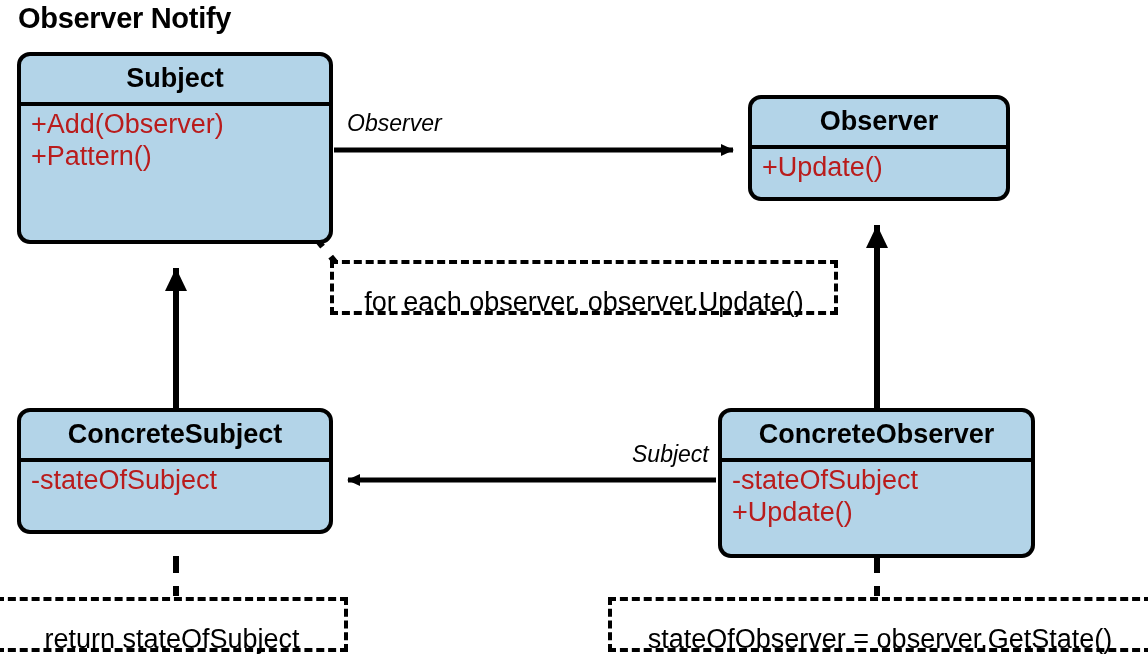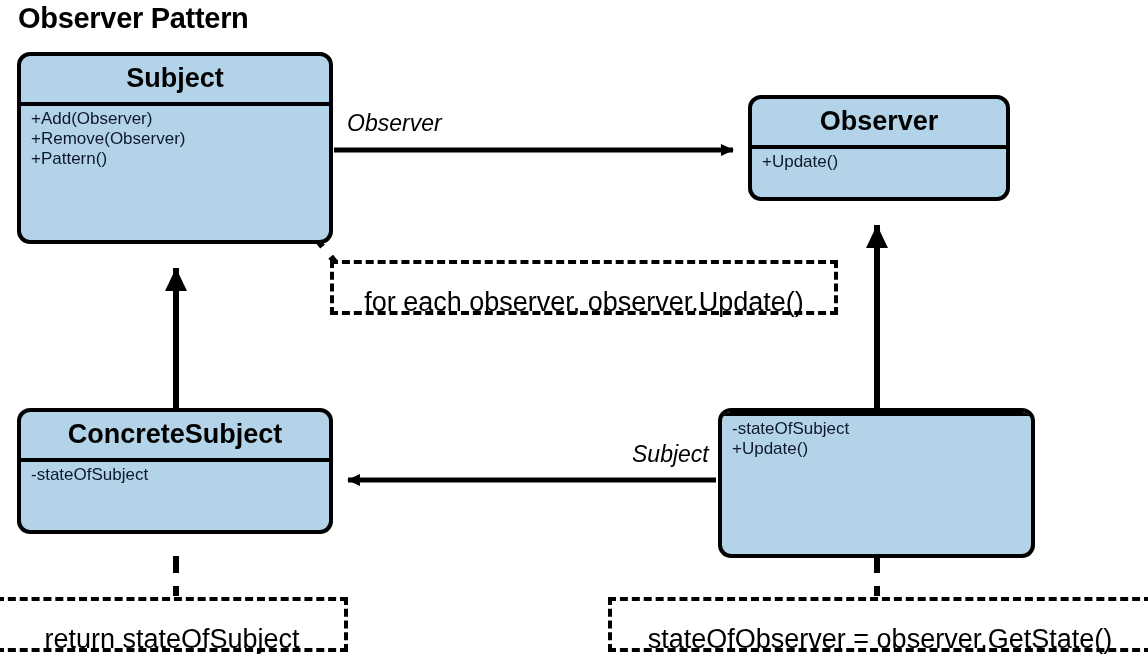--- a/index.html
+++ b/index.html
@@ -57,22 +57,22 @@
   }
   .uml-divider {
     height: 4px;
     background: #000000;
     width: 100%;
   }
   .uml-members {
     padding: 3px 0 6px 10px;
   }
   .uml-member {
-    font-size: 17px;
-    color: #0f172a;
+    font-size: 27px;
+    color: #b91c1c;
     line-height: 1.17;
     white-space: nowrap;
   }
 
   
   .uml-note {
     position: absolute;
     box-sizing: border-box;
     background: #ffffff;
     border: 4px dashed #000000;
@@ -98,21 +98,21 @@
     white-space: nowrap;
     padding: 0 3px;
     line-height: 1.0;
   }
 </style>
 </head>
 <body>
 
 <div id="canvas">
 
-  <div class="diagram-title">Observer Pattern</div>
+  <div class="diagram-title">Observer Notify</div>
 
   <svg id="edges" viewBox="0 0 1148 656" width="1148" height="656">
     <defs>
       <marker id="arrowFilled" markerWidth="14" markerHeight="14" refX="12" refY="6" orient="auto" markerUnits="userSpaceOnUse">
         <path d="M0,0 L13,6 L0,12 z" fill="#000000"></path>
       </marker>
       <marker id="triFilled" markerWidth="26" markerHeight="26" refX="23" refY="11" orient="auto" markerUnits="userSpaceOnUse">
         <path d="M0,0 L23,11 L0,22 z" fill="#000000"></path>
       </marker>
     </defs>
@@ -151,21 +151,20 @@
     <g>
       <line x1="877" y1="556" x2="877" y2="596" stroke="#000000" stroke-width="6" stroke-dasharray="17 13"></line>
     </g>
   </svg>
 
   <div class="uml-class" style="left:17px; top:52px; width:316px; height:192px;">
     <div class="uml-class-name">Subject</div>
     <div class="uml-divider"></div>
     <div class="uml-members">
       <div class="uml-member">+Add(Observer)</div>
-      <div class="uml-member">+Remove(Observer)</div>
       <div class="uml-member">+Pattern()</div>
     </div>
   </div>
 
   <div class="uml-class" style="left:748px; top:95px; width:262px; height:106px;">
     <div class="uml-class-name">Observer</div>
     <div class="uml-divider"></div>
     <div class="uml-members">
       <div class="uml-member">+Update()</div>
     </div>
@@ -173,20 +172,21 @@
 
   <div class="uml-class" style="left:17px; top:408px; width:316px; height:126px;">
     <div class="uml-class-name">ConcreteSubject</div>
     <div class="uml-divider"></div>
     <div class="uml-members">
       <div class="uml-member">-stateOfSubject</div>
     </div>
   </div>
 
   <div class="uml-class" style="left:718px; top:408px; width:317px; height:150px;">
+    <div class="uml-class-name">ConcreteObserver</div>
     <div class="uml-divider"></div>
     <div class="uml-members">
       <div class="uml-member">-stateOfSubject</div>
       <div class="uml-member">+Update()</div>
     </div>
   </div>
 
   <div class="uml-note" style="left:330px; top:260px; width:508px; height:55px;">
     <span class="uml-note-text">for each observer, observer.Update()</span>
   </div>

